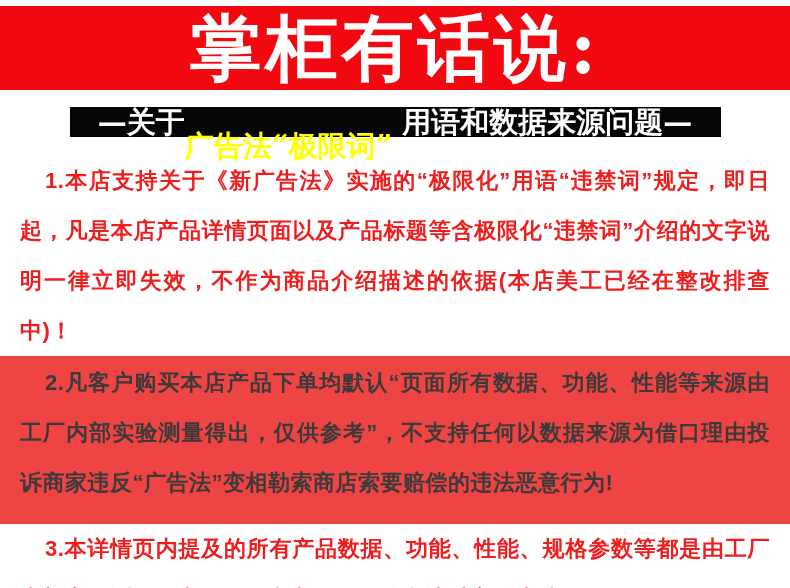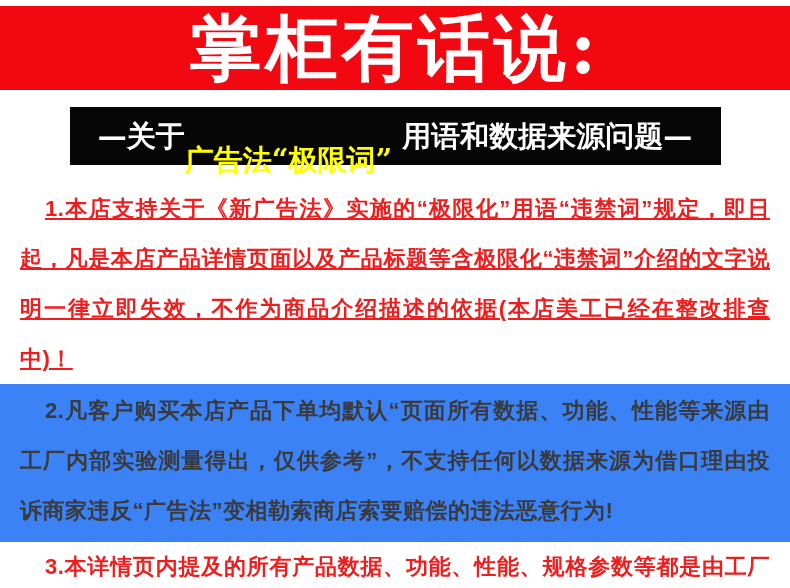--- a/index.html
+++ b/index.html
@@ -26,21 +26,21 @@
     font-size: 72px;
     font-weight: 900;
     letter-spacing: 4px;
     line-height: 1;
     white-space: nowrap;
   }
 
   
   .subheader {
     width: 651px;
-    height: 58px;
+    height: 30px;
     margin: 17px auto 0 auto;
     background: #060606;
     display: flex;
     align-items: center;
     justify-content: center;
     white-space: nowrap;
   }
   .subheader .seg {
     font-family: "DejaVu Serif", "Liberation Serif", serif;
     font-size: 29px;
@@ -58,28 +58,27 @@
     line-height: 50px;
     text-indent: 25px;
     text-align: justify;
     padding: 0 20px;
     letter-spacing: 0.5px;
   }
   .para-1 {
     margin-top: 19px;
     color: #ee1e1e;
     background: #ffffff;
-    text-decoration: underline;
   }
   .para-2 {
     margin-top: 0;
     color: #3a3a3a;
-    background: #3b82f6;
+    background: #ef4444;
     padding-top: 2px;
-    padding-bottom: 6px;
+    padding-bottom: 16px;
   }
   .para-3 {
     color: #ee1e1e;
     background: #ffffff;
   }
 </style>
 </head>
 <body>
 
 <div class="page">

